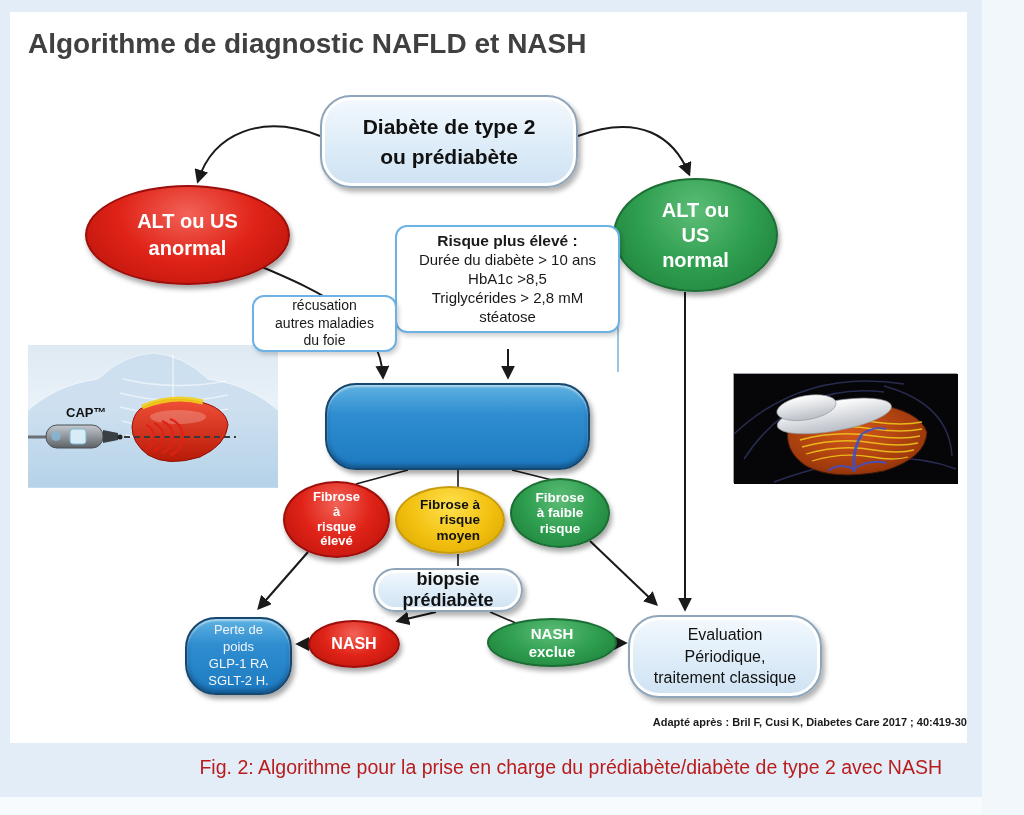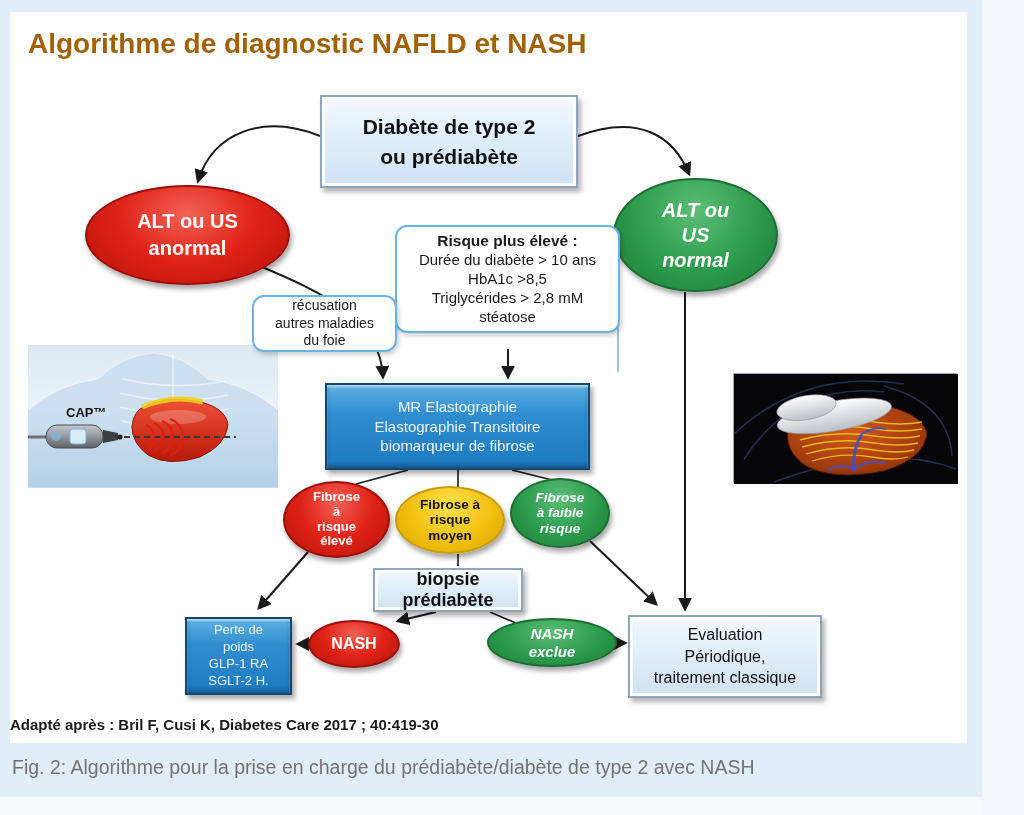--- a/index.html
+++ b/index.html
@@ -7,25 +7,25 @@
     width:1024px;height:815px;position:relative;overflow:hidden;
     background:#e3edf7;
     font-family:"Liberation Sans", sans-serif;
   }
   .abs{position:absolute;box-sizing:border-box;}
   .card{left:10px;top:12px;width:957px;height:731px;background:#ffffff;}
   .strip-right{left:982px;top:0;width:42px;height:815px;background:#f1f7fb;}
   .strip-bottom{left:0;top:797px;width:982px;height:18px;background:#f8fbfd;}
   .fig-title{
     left:28px;top:28px;width:760px;
-    font-size:28px;font-weight:bold;color:#a16207;letter-spacing:0px;
+    font-size:28px;font-weight:bold;color:#404040;letter-spacing:0px;
   }
   .node{
     display:flex;flex-direction:column;align-items:center;justify-content:center;
-    text-align:center;z-index:3;
+    text-align:center;z-index:3;border-radius:31px;
   }
   .ml{white-space:pre-line;}
   .lightbox{
     background:linear-gradient(180deg,#f4f9fd 0%,#ddecf8 55%,#cfe2f3 100%);
     border:2px solid #8fa6ba;
     box-shadow:inset 0 0 0 3px #ffffff, 3px 4px 5px rgba(0,0,0,0.30);
     color:#111;
   }
   .bluebox{
     background:linear-gradient(180deg,#5fb2e2 0%,#2f8dd0 35%,#1d7ac0 100%);
@@ -37,28 +37,28 @@
     background:#ffffff;border:2px solid #6cb2e4;border-radius:12px;
     box-shadow:2px 3px 4px rgba(0,0,0,0.18);color:#1a1a1a;
   }
   .ellipse{border-radius:50%;box-shadow:2px 4px 5px rgba(0,0,0,0.35);}
   .red{
     background:radial-gradient(ellipse at 50% 28%, #f26257 0%, #e02318 48%, #b51108 100%);
     border:2px solid #9c0f0c;color:#fff;
   }
   .green{
     background:radial-gradient(ellipse at 50% 28%, #5dbd77 0%, #2e9e4f 50%, #1d7c38 100%);
-    border:2px solid #1c6e35;color:#fff;font-style:italic;
+    border:2px solid #1c6e35;color:#fff;
   }
   .yellow{
     background:radial-gradient(ellipse at 50% 28%, #ffe14d 0%, #f2c010 55%, #d9a300 100%);
     border:2px solid #c79c0e;color:#111;
   }
-  .citation{left:10px;top:716px;width:957px;text-align:left;font-size:15px;font-weight:bold;color:#1a1a1a;z-index:3;}
-  .caption{left:12px;top:756px;width:930px;font-size:19.5px;color:#737373;z-index:3;}
+  .citation{left:10px;top:716px;width:957px;text-align:right;font-size:11px;font-weight:bold;color:#1a1a1a;z-index:3;}
+  .caption{left:12px;top:756px;width:930px;font-size:19.5px;color:#b91c1c;z-index:3;text-align:right;}
   svg.arrows{left:0;top:0;width:1024px;height:815px;z-index:2;pointer-events:none;}
   .imgbox{z-index:2;}
   .elasto{border:1px solid #a0a4a8;}
 </style>
 </head>
 <body>
 
 <div class="abs card"></div>
 <div class="abs strip-right"></div>
 <div class="abs strip-bottom"></div>
@@ -207,33 +207,30 @@
 stéatose</div>
 </div>
 
 <div class="abs node whitebox" style="left:228px;top:295px;width:145px;height:57px;font-size:14px;line-height:1.28;margin-left:24px;">
   <div class="ml">récusation
 autres maladies
 du foie</div>
 </div>
 
 <div class="abs node bluebox" style="left:325px;top:383px;width:265px;height:87px;">
-  <div class="ml" style="font-size:15px;line-height:1.3;">MR Elastographie
-Elastographie Transitoire
-biomarqueur de fibrose</div>
 </div>
 
 <div class="abs node ellipse red" style="left:283px;top:481px;width:107px;height:77px;font-size:13px;font-weight:bold;line-height:1.12;">
   <div class="ml">Fibrose
 à
 risque
 élevé</div>
 </div>
 
-<div class="abs node ellipse yellow" style="left:395px;top:486px;width:110px;height:68px;font-size:13.5px;font-weight:bold;line-height:1.15;">
+<div class="abs node ellipse yellow" style="left:395px;top:486px;width:110px;height:68px;font-size:13.5px;font-weight:bold;line-height:1.15;text-align:right;">
   <div class="ml">Fibrose à
 risque
 moyen</div>
 </div>
 
 <div class="abs node ellipse green" style="left:510px;top:478px;width:100px;height:70px;font-size:13.5px;font-weight:bold;line-height:1.15;">
   <div class="ml">Fibrose
 à faible
 risque</div>
 </div>

